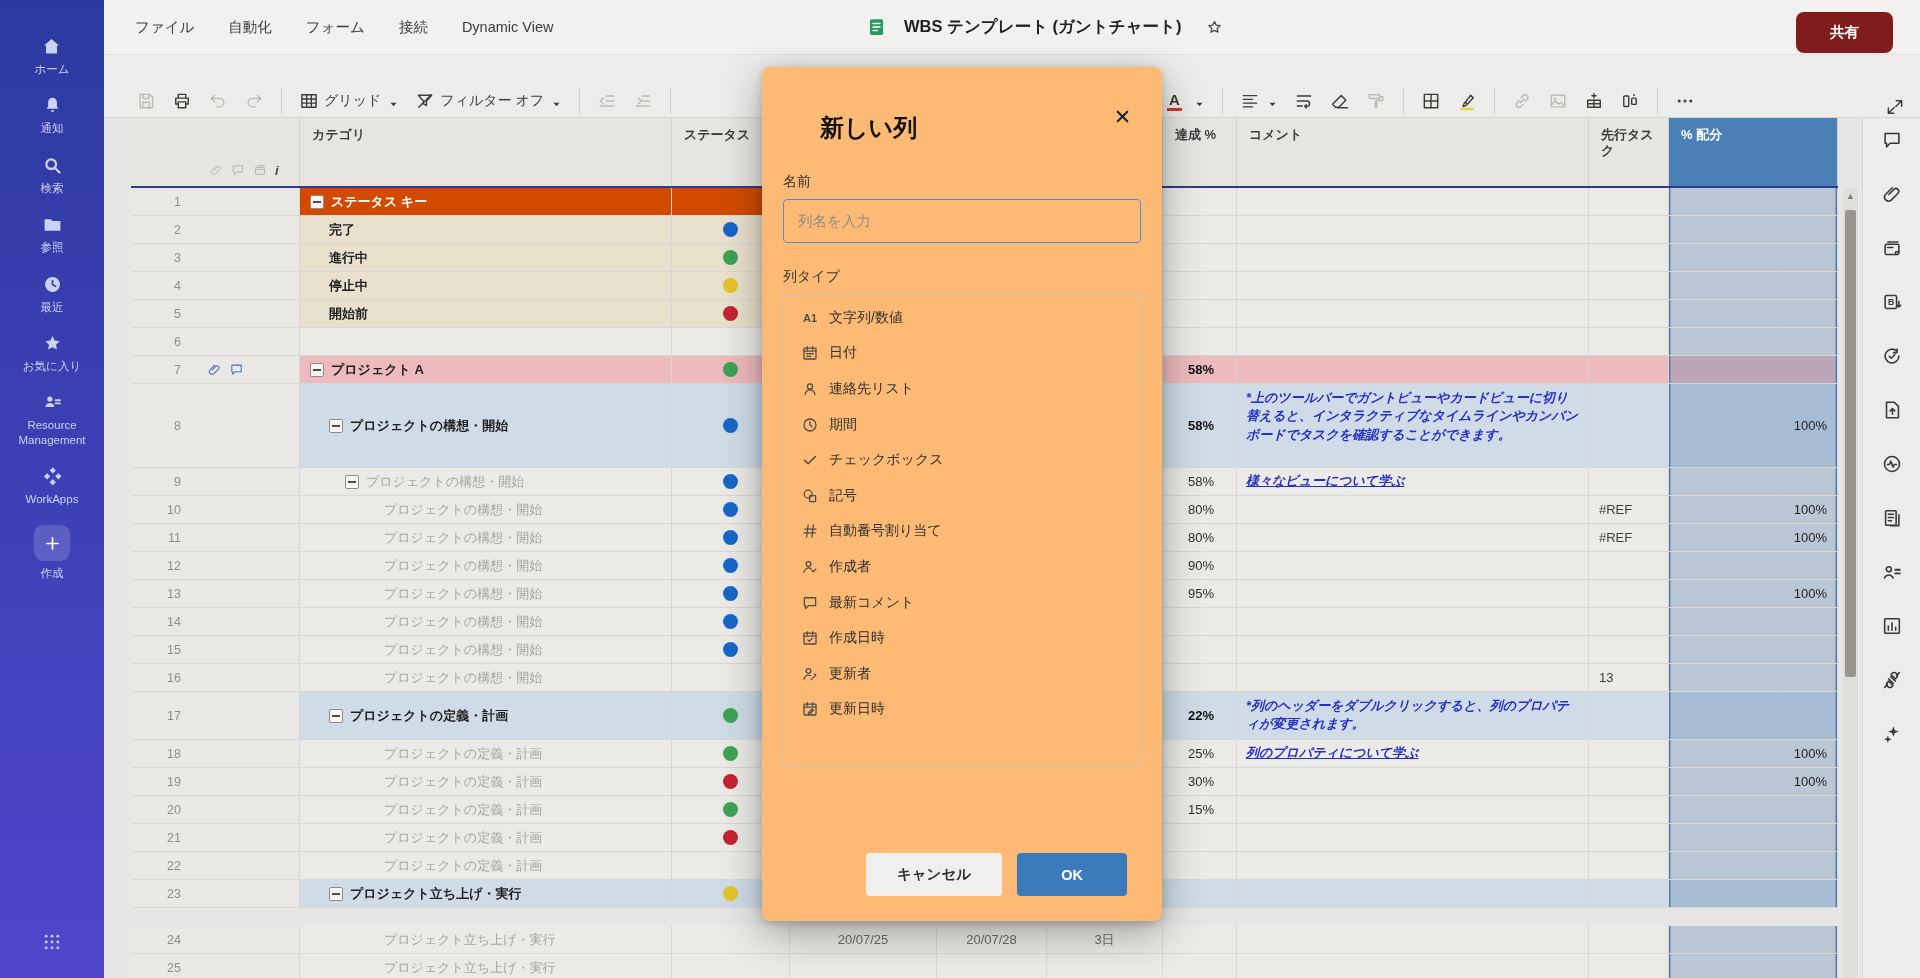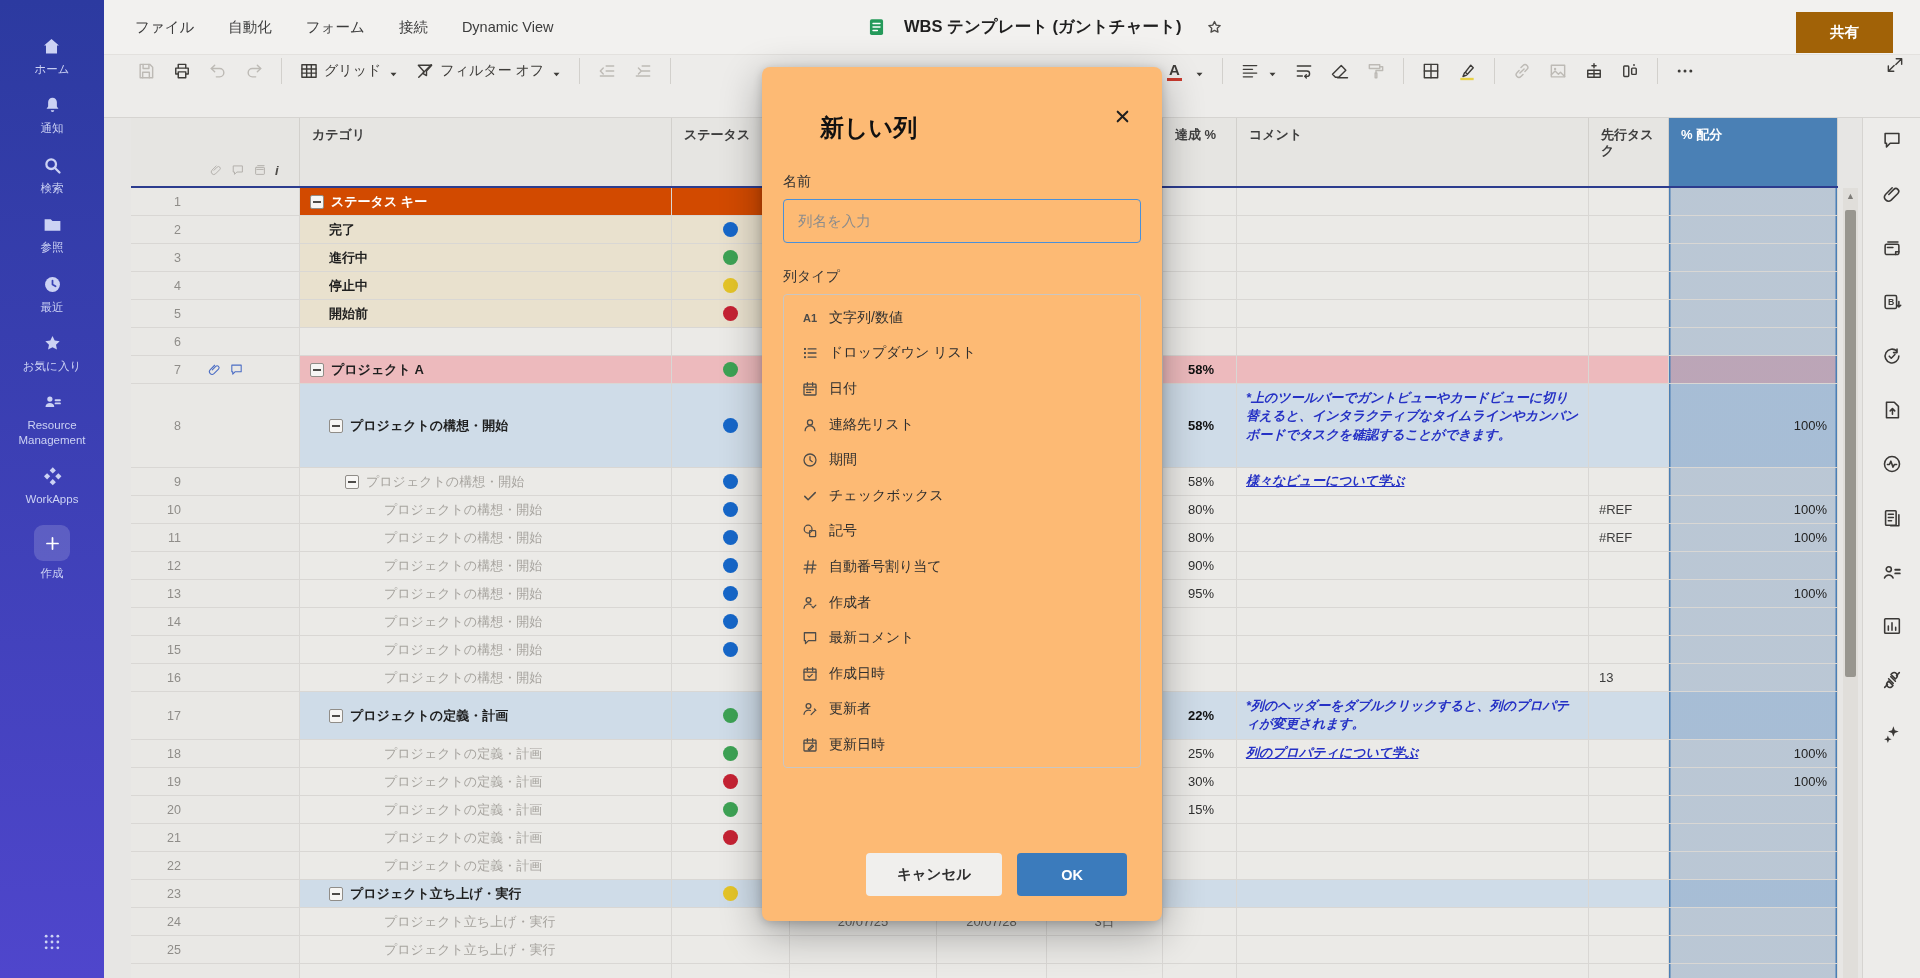--- a/index.html
+++ b/index.html
@@ -18,23 +18,23 @@
 
   
   .main{position:absolute;left:104px;top:0;right:0;height:100%}
   .topbar{height:55px;background:#f2f1ef;position:relative;border-bottom:1px solid #e3e1de;box-sizing:border-box}
   .menus{display:flex;gap:34px;margin-left:31px;font-size:14.5px;color:#3c3c3c;align-items:center;height:54px}
   .menus span{cursor:pointer;white-space:nowrap}
   .titlewrap{position:absolute;left:762px;top:0;height:54px;display:flex;align-items:center;gap:17px}
   .doc-ic{width:21px;height:24px}
   .doc-title{font-size:16.5px;font-weight:bold;color:#1f1f1f;white-space:nowrap}
   .star-o{width:19px;height:19px;color:#4e4c49;margin-left:7px;cursor:pointer}
-  .share{position:absolute;right:27px;top:12px;width:97px;height:41px;background:#a16207;color:#fff;border:none;border-radius:0;font-size:14.5px;font-weight:bold;cursor:pointer;font-family:inherit}
-
-  .toolbar{height:63px;background:#edecea;border-bottom:1px solid #d6d4d1;box-sizing:border-box;position:relative;display:flex;align-items:flex-start}
+  .share{position:absolute;right:27px;top:12px;width:97px;height:41px;background:#7f1d1d;color:#fff;border:none;border-radius:8px;font-size:14.5px;font-weight:bold;cursor:pointer;font-family:inherit}
+
+  .toolbar{height:63px;background:#edecea;border-bottom:1px solid #d6d4d1;box-sizing:border-box;position:relative;display:flex;align-items:flex-end}
   .tb-left{display:flex;align-items:center;margin-left:25px;gap:2px}
   .tb-right{position:absolute;left:1056px;display:flex;align-items:center;gap:2px}
   .tbtn{display:flex;align-items:center;gap:5px;padding:6px 7px;border-radius:3px;color:#3e3c39;cursor:pointer}
   .tbtn .tic{width:20px;height:20px;display:block}
   .tbtn.dis{color:#bdbab5;cursor:default}
   .tlabel{font-size:14px;white-space:nowrap}
   .tcaret{width:11px;height:11px;margin-left:2px}
   .tsep{width:1px;height:26px;background:#d2d0cc;margin:0 8px}
   .fc{font-weight:bold;font-size:15px;line-height:1.05;border-bottom:3px solid #c93a2e;padding:0 2px;color:#3e3c39}
   .texpand{position:absolute;right:15px;width:20px;height:20px;color:#3e3c39;cursor:pointer}
@@ -849,21 +849,21 @@
                 <span class="dot" style="background: rgb(228, 196, 40);"></span>
               </div>
               <div class="c cen w-sd" style="background-color: rgb(207, 220, 232);"></div>
               <div class="c cen w-ed" style="background-color: rgb(207, 220, 232);"></div>
               <div class="c cen w-du" style="background-color: rgb(207, 220, 232);"></div>
               <div class="c ach w-ach" style="background-color: rgb(207, 220, 232);"></div>
               <div class="c com w-com" style="background-color: rgb(207, 220, 232);"></div>
               <div class="c pred w-pred" style="background-color: rgb(207, 220, 232);"></div>
               <div class="c alloc w-all selcol" style="background-color: rgb(207, 220, 232);"></div>
             </div>
-            <div class="row" style="height: 28px;">
+            <div class="row" style="height: 28px; margin-top: 18px;">
               <div class="c gut w-gut">
                 <span class="num">24</span>
               </div>
               <div class="c cat w-cat" style="padding-left: 84px;">
                 <span class="cattx dimtx">プロジェクト立ち上げ・実行</span>
               </div>
               <div class="c w-st"></div>
               <div class="c cen w-sd">
                 <span>20/07/25</span>
               </div>
@@ -980,33 +980,20 @@
     <div class="tlist" id="tlist">
         <div class="titem">
           <span class="mic">
             <span class="txticon">A1</span>
           </span>
           <span>文字列/数値</span>
         </div>
         <div class="titem">
           <span class="mic">
             <svg viewBox="0 0 24 24" width="100%" height="100%" fill="none" stroke="currentColor" stroke-width="1.7" stroke-linecap="round" stroke-linejoin="round">
-              <path d="M9.5 6.5H20M9.5 12H20M9.5 17.5H20"></path>
-              <g fill="currentColor" stroke="none">
-                <rect x="4" y="5.3" width="2.6" height="2.6"></rect>
-                <rect x="4" y="10.8" width="2.6" height="2.6"></rect>
-                <rect x="4" y="16.3" width="2.6" height="2.6"></rect>
-              </g>
-            </svg>
-          </span>
-          <span>ドロップダウン リスト</span>
-        </div>
-        <div class="titem">
-          <span class="mic">
-            <svg viewBox="0 0 24 24" width="100%" height="100%" fill="none" stroke="currentColor" stroke-width="1.7" stroke-linecap="round" stroke-linejoin="round">
               <rect x="4" y="5.5" width="16" height="14.5" rx="1"></rect>
               <path d="M4 9.5h16M8.5 3.5v4M15.5 3.5v4M7.5 13h2M11 13h2M14.5 13h2M7.5 16.5h2M11 16.5h2"></path>
             </svg>
           </span>
           <span>日付</span>
         </div>
         <div class="titem">
           <span class="mic">
             <svg viewBox="0 0 24 24" width="100%" height="100%" fill="none" stroke="currentColor" stroke-width="1.7" stroke-linecap="round" stroke-linejoin="round">
               <circle cx="12" cy="8.5" r="3.4"></circle>

